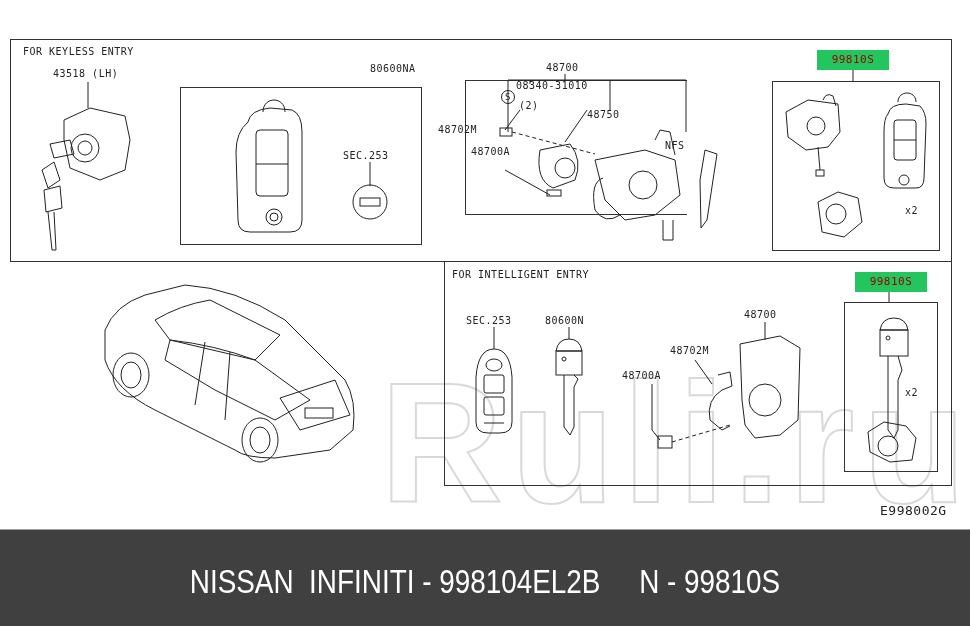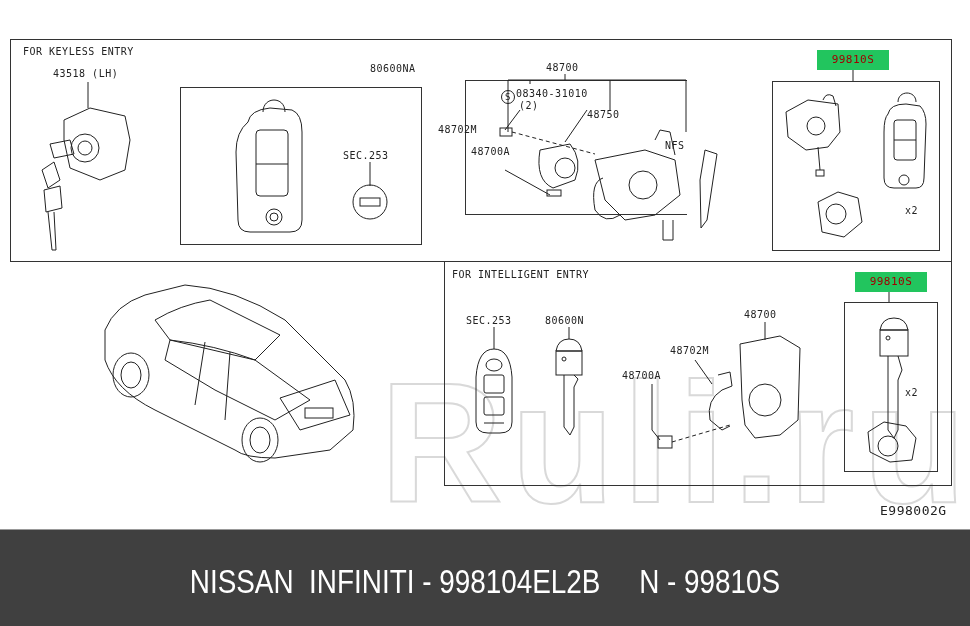--- a/index.html
+++ b/index.html
@@ -55,21 +55,21 @@
 <div class="lbl" style="left:546px;top:62px;">48700</div>
 <svg style="left:465px;top:72px;" width="220" height="70">
   <line x1="100" y1="2" x2="100" y2="8"></line>
   <line x1="43" y1="8" x2="221" y2="8"></line>
   <line x1="43" y1="8" x2="43" y2="60"></line>
   <line x1="65" y1="8" x2="65" y2="12"></line>
   <line x1="145" y1="8" x2="145" y2="38"></line>
   <line x1="221" y1="8" x2="221" y2="60"></line>
 </svg>
 <div class="lbl" style="left:501px;top:90px;border:1px solid #222;border-radius:50%;width:12px;height:12px;text-align:center;font-size:9px;line-height:12px;">S</div>
-<div class="lbl" style="left:516px;top:88px;">08340-31010</div>
+<div class="lbl" style="left:516px;top:80px;">08340-31010</div>
 <div class="lbl" style="left:519px;top:100px;">(2)</div>
 <div class="lbl" style="left:587px;top:109px;">48750</div>
 <div class="lbl" style="left:665px;top:104px;margin-top:36px;">NFS</div>
 <div class="lbl" style="left:438px;top:124px;">48702M</div>
 <div class="lbl" style="left:471px;top:146px;">48700A</div>
 <svg style="left:495px;top:110px;" width="230" height="140">
   <line x1="25" y1="0" x2="10" y2="20"></line>
   <rect x="5" y="18" width="12" height="8"></rect>
   <line x1="17" y1="22" x2="100" y2="44" stroke-dasharray="4 3"></line>
   <path d="M45 40 Q40 70 58 78 L80 70 Q88 50 75 34 Z"></path>

